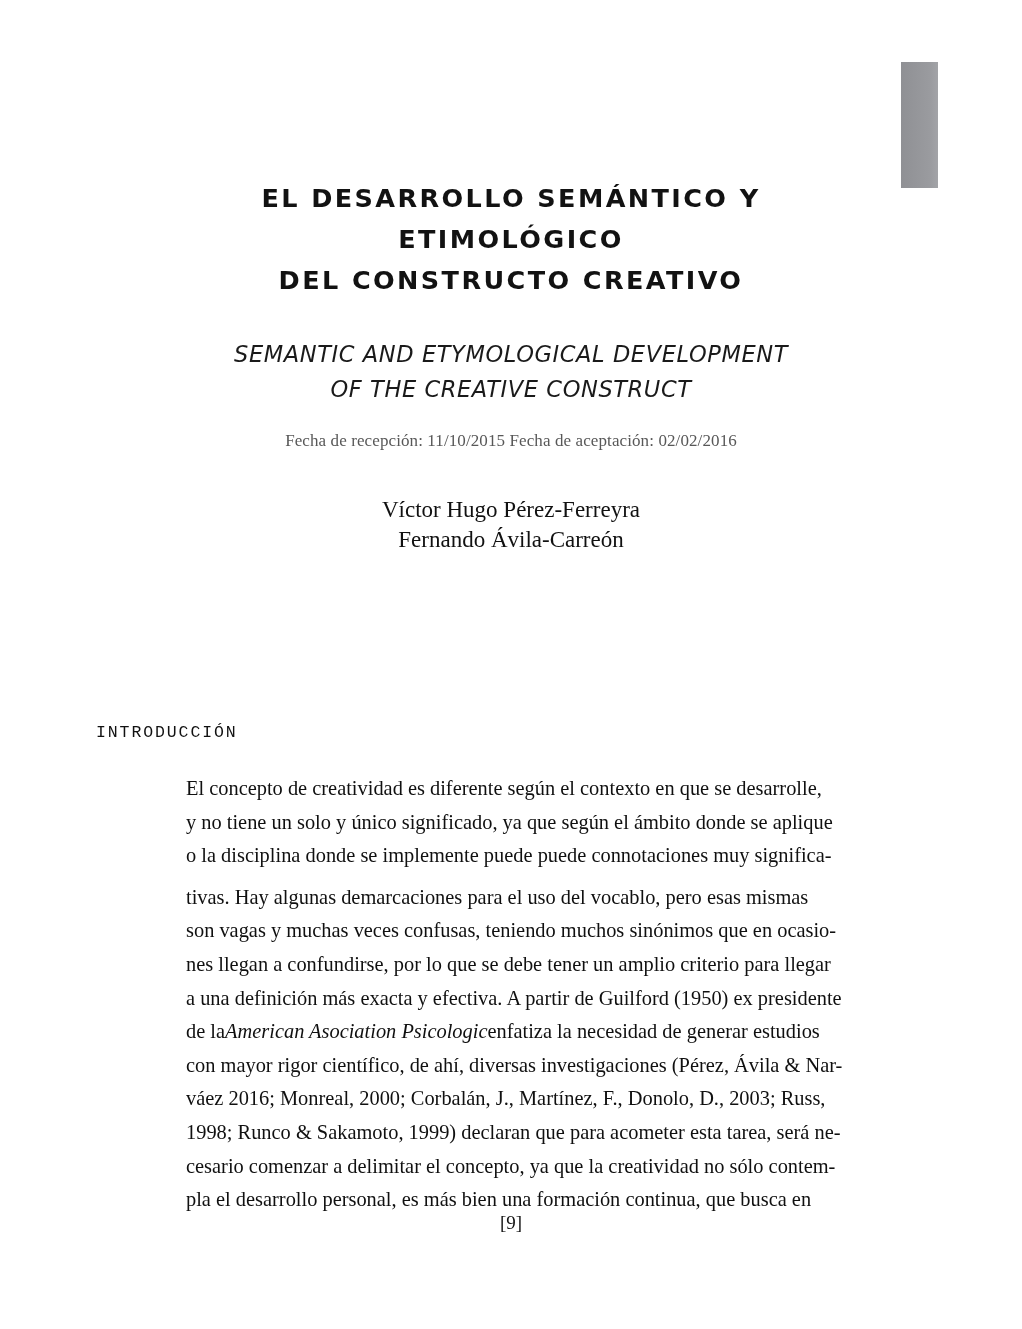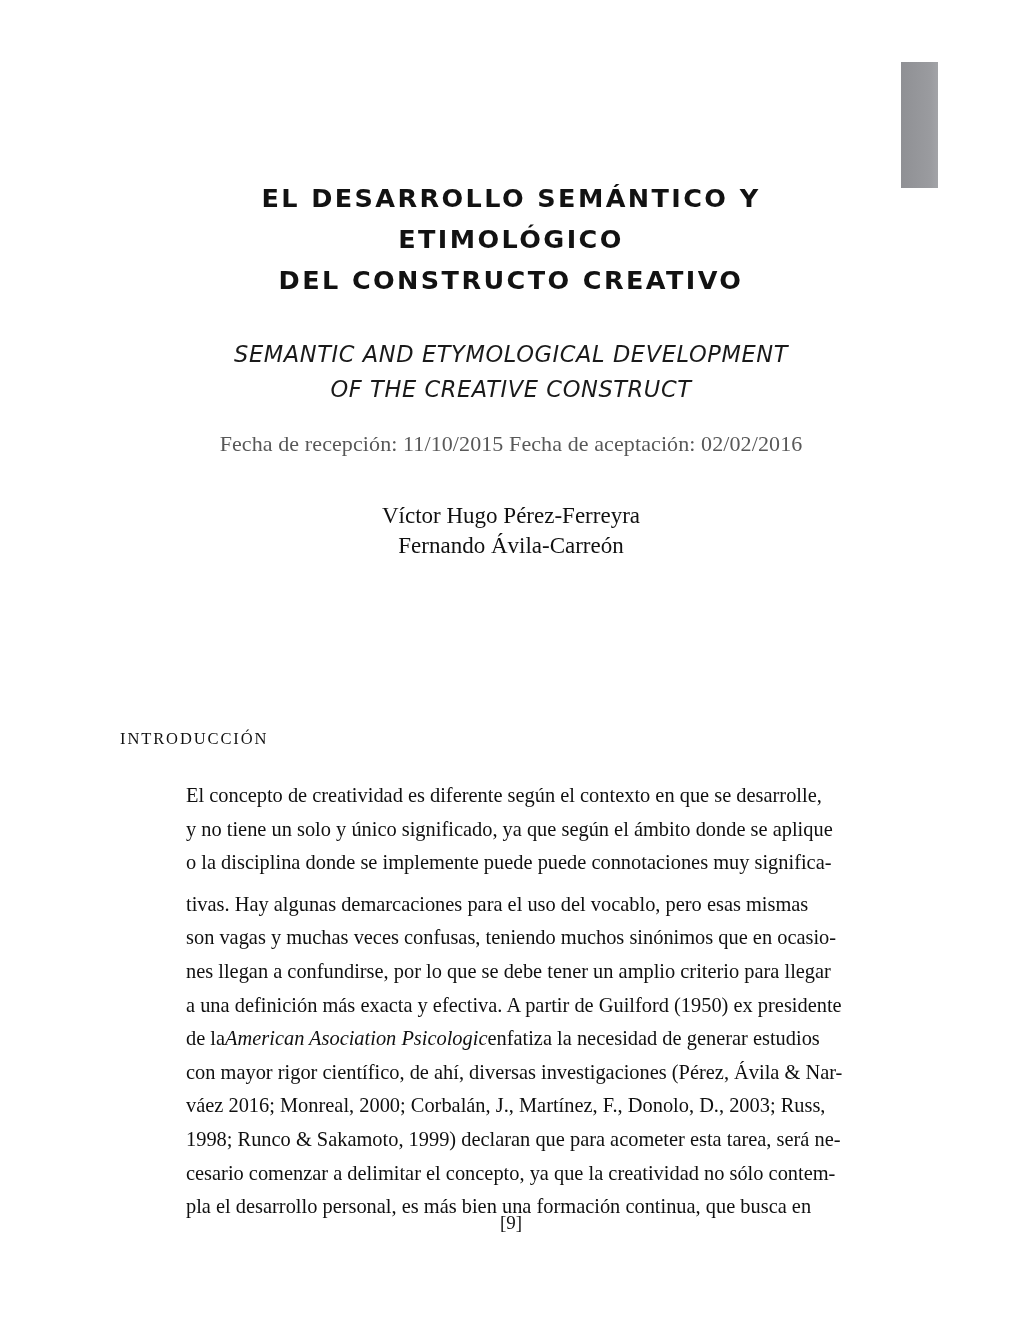--- a/index.html
+++ b/index.html
@@ -65,42 +65,42 @@
     line-height: 35px;
     color: #1a1a1a;
     white-space: nowrap;
   }
 
   
   .dates-line {
     margin-top: 24px;
     text-align: center;
     font-family: "Liberation Serif", serif;
-    font-size: 22px;
+    font-size: 17px;
     letter-spacing: 0.1px;
     color: #585858;
   }
 
   
   .authors-block {
     margin-top: 44px;
     text-align: center;
   }
   .author-line {
     font-family: "Liberation Serif", serif;
     font-size: 23px;
     line-height: 30px;
     color: #111111;
   }
 
   
   .section-heading {
     margin-top: 168px;
-    margin-left: 120px;
-    font-family: Liberation Serif, serif;
+    margin-left: 96px;
+    font-family: Liberation Mono, monospace;
     font-size: 16.5px;
     font-variant: small-caps;
     letter-spacing: 1.9px;
     color: #111111;
   }
 
   
   .body-block {
     margin-top: 30px;
     margin-left: 186px;

